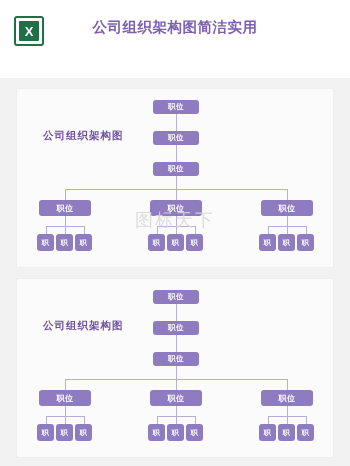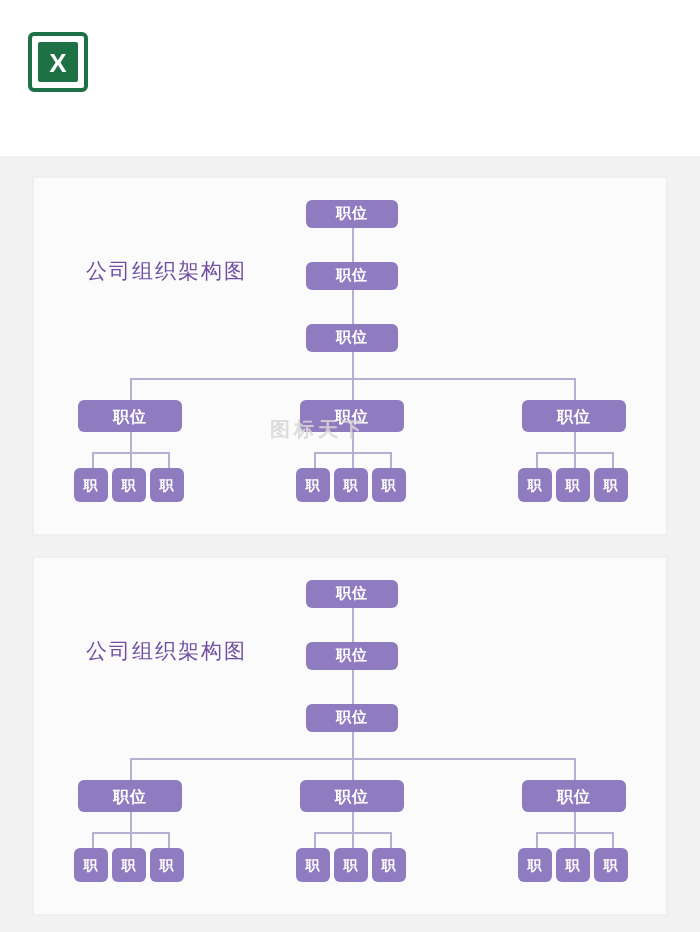--- a/index.html
+++ b/index.html
@@ -60,21 +60,21 @@
     border:1px solid #efefef;
     box-sizing:border-box;
   }
   .card1{top:88px;height:180px;}
   .card2{top:278px;height:180px;}
   .card-title{
     position:absolute;
     left:26px;top:40px;
     color:#6f4fa3;
     font-size:10.5px;
-    font-weight:normal;
+    font-weight:bold;
     letter-spacing:1px;
   }
   
   .chart{
     position:absolute;left:0;top:0;width:318px;height:180px;
   }
   .node{
     position:absolute;
     background:#8f7bbf;
     border-radius:3px;
@@ -91,37 +91,38 @@
   .line{
     position:absolute;
     background:#b9aed4;
   }
   .vline{width:1px;}
   .hline{height:1px;}
   
   .watermark{
     position:absolute;
     left:135px;top:208px;
-    font-size:10px;
+    font-size:18px;
     color:#d8d8d8;
     letter-spacing:2px;
     opacity:.85;
-    font-weight:bold;
+    font-weight:normal;
     pointer-events:none;
   }
 </style>
 </head>
 <body>
 
 <div class="page">
 
   <div class="header">
     <div class="logo">
       <div class="logo-inner">X</div>
     </div>
+    <div class="title">公司组织架构图简洁实用</div>
   </div>
 
   <div class="card card1">
     <div class="chart">
       <div class="card-title">公司组织架构图</div>
 
       <div class="node n-top" style="left:136px;top:11px;">职位</div>
       <div class="node n-top" style="left:136px;top:42px;">职位</div>
       <div class="node n-top" style="left:136px;top:73px;">职位</div>
 

